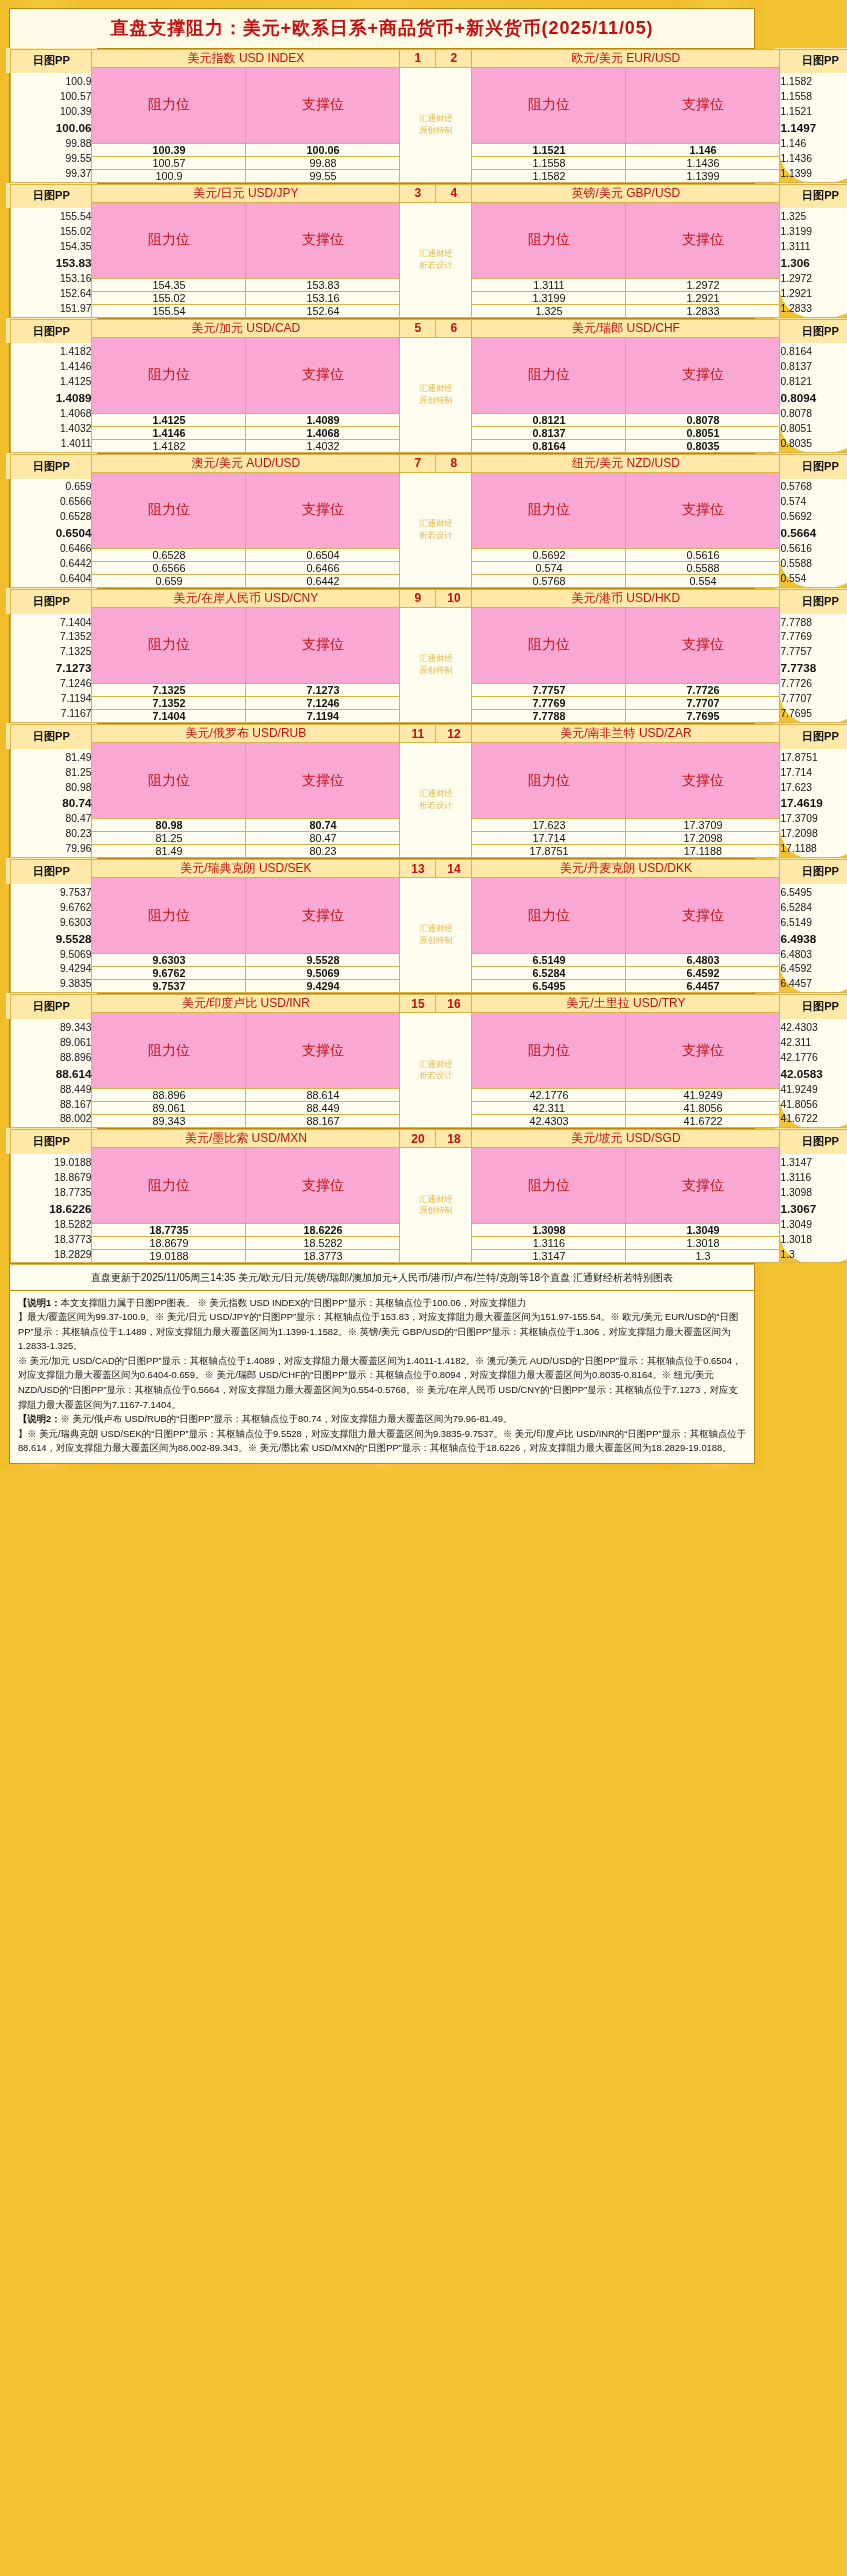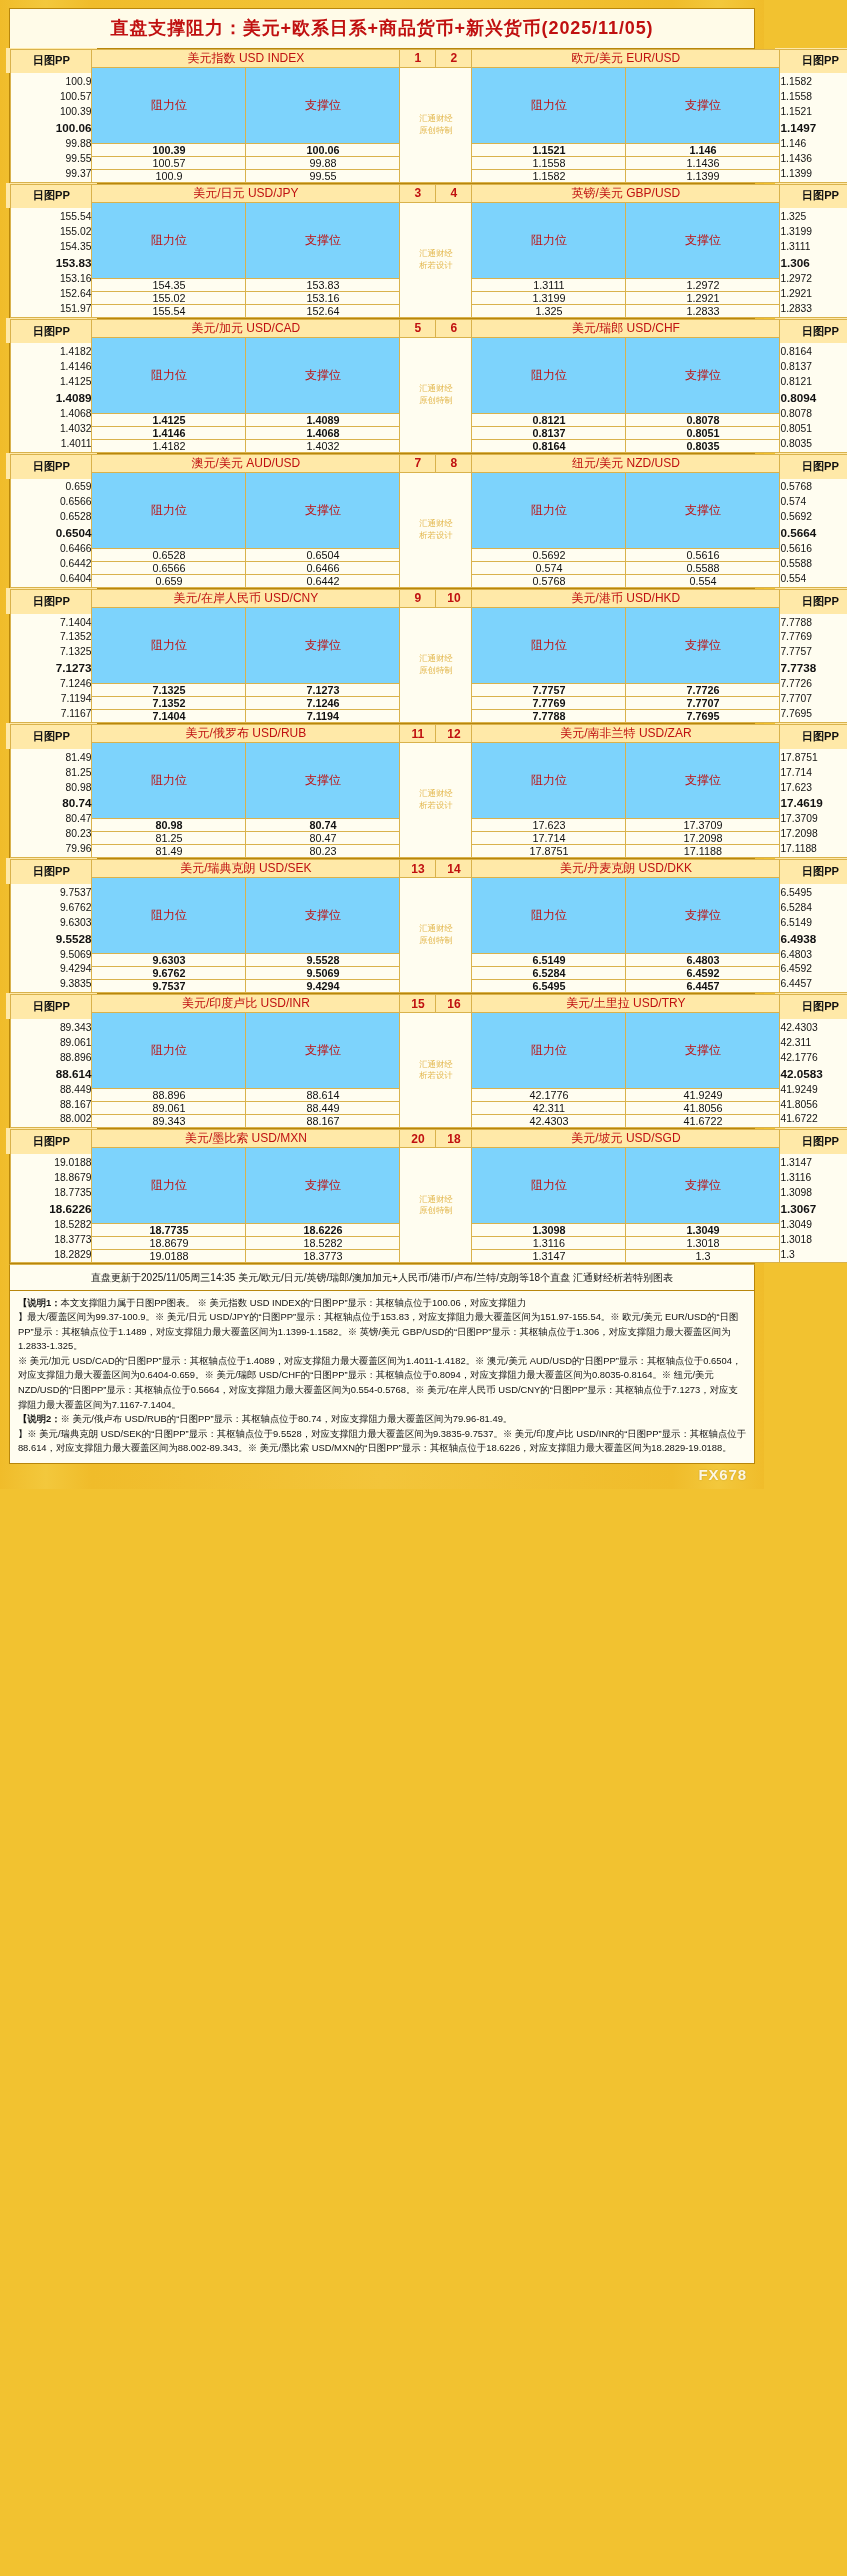--- a/index.html
+++ b/index.html
@@ -74,38 +74,39 @@
   }
   .hdr-num {
     text-align: center;
     font-weight: bold;
     font-size: 12px;
     color: #c01010;
     background: #ffe9a8;
   }
   .sub-lab {
     text-align: center;
-    font-size: 12px;
+    font-size: 14px;
     color: #c01010;
     padding: 2.8px 0;
-    background: #7dd3fc;
+    background: #f9a8d4;
   }
   .val {
     text-align: center;
     font-size: 10.8px;
     padding: 5.6px 0;
     background: #fffdf0;
   }
   .val.bold { font-weight: bold; }
   .pp-list {
     padding: 1.9px 5.6px 1.9px 5.6px;
     text-align: right;
     font-size: 10.3px;
     line-height: 1.45;
     background: #fffdf0;
+    border-radius: 30px;
   }
   .pp-list .pv { display:block; }
   .pp-list .pv.bold { font-weight: bold; font-size: 11.7px; }
   .pp-left { text-align: left; }
   .watermark {
     text-align: center;
     font-size: 8.4px;
     color: #e3b84f;
     line-height: 1.4;
     padding: 1.9px 0;
@@ -783,15 +784,14 @@
   <div class="footer">直盘更新于2025/11/05周三14:35  美元/欧元/日元/英镑/瑞郎/澳加加元+人民币/港币/卢布/兰特/克朗等18个直盘  汇通财经析若特别图表</div>
 
   <div class="notes" id="notes">
       <span class="ln"><span class="lbl">【说明1：</span>本文支撑阻力属于日图PP图表。  ※  美元指数 USD INDEX的“日图PP”显示：其枢轴点位于100.06，对应支撑阻力</span>
       <span class="ln">】最大/覆盖区间为99.37-100.9。※  美元/日元 USD/JPY的“日图PP”显示：其枢轴点位于153.83，对应支撑阻力最大覆盖区间为151.97-155.54。※  欧元/美元 EUR/USD的“日图PP”显示：其枢轴点位于1.1489，对应支撑阻力最大覆盖区间为1.1399-1.1582。※  英镑/美元 GBP/USD的“日图PP”显示：其枢轴点位于1.306，对应支撑阻力最大覆盖区间为1.2833-1.325。</span>
       <span class="ln">※  美元/加元 USD/CAD的“日图PP”显示：其枢轴点位于1.4089，对应支撑阻力最大覆盖区间为1.4011-1.4182。※  澳元/美元 AUD/USD的“日图PP”显示：其枢轴点位于0.6504，对应支撑阻力最大覆盖区间为0.6404-0.659。※  美元/瑞郎 USD/CHF的“日图PP”显示：其枢轴点位于0.8094，对应支撑阻力最大覆盖区间为0.8035-0.8164。※  纽元/美元 NZD/USD的“日图PP”显示：其枢轴点位于0.5664，对应支撑阻力最大覆盖区间为0.554-0.5768。※  美元/在岸人民币 USD/CNY的“日图PP”显示：其枢轴点位于7.1273，对应支撑阻力最大覆盖区间为7.1167-7.1404。</span>
       <span class="ln"><span class="lbl">【说明2：</span>※  美元/俄卢布 USD/RUB的“日图PP”显示：其枢轴点位于80.74，对应支撑阻力最大覆盖区间为79.96-81.49。</span>
       <span class="ln">】※  美元/瑞典克朗 USD/SEK的“日图PP”显示：其枢轴点位于9.5528，对应支撑阻力最大覆盖区间为9.3835-9.7537。※  美元/印度卢比 USD/INR的“日图PP”显示：其枢轴点位于88.614，对应支撑阻力最大覆盖区间为88.002-89.343。※  美元/墨比索 USD/MXN的“日图PP”显示：其枢轴点位于18.6226，对应支撑阻力最大覆盖区间为18.2829-19.0188。</span>
     </div>
 
-  <div class="fx-mark">FX678</div>
 </div>
 
 
 </body></html>

